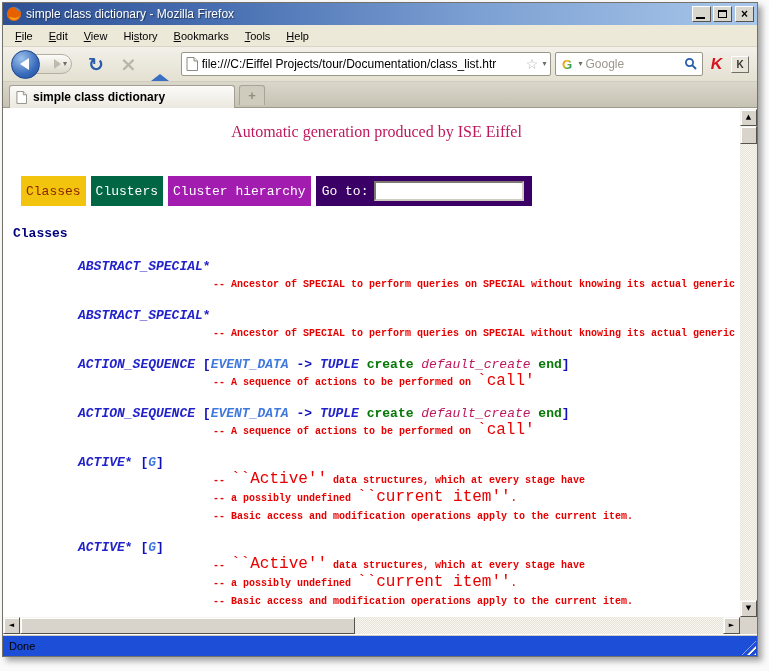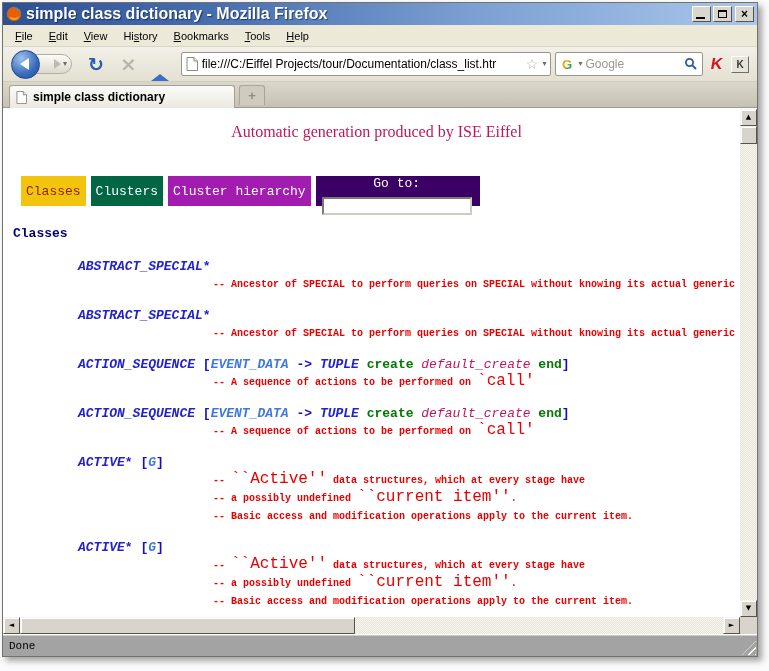--- a/index.html
+++ b/index.html
@@ -8,21 +8,21 @@
 
   .window { position:absolute; left:2px; top:2px; width:756px; height:655px;
             border:1px solid #75726a; background:#ece9d8;
             box-shadow:4px 4px 6px rgba(0,0,0,.35);
             display:flex; flex-direction:column; }
 
   
   .titlebar { height:22px; flex:0 0 22px; display:flex; align-items:center; padding:0 3px;
               background:linear-gradient(to right,#2d5093 0%,#476eb1 28%,#7b9fd2 62%,#a9c7ea 100%); }
   .fx-icon { width:16px; height:16px; margin-right:4px; }
-  .win-title { color:#fff; font-size:16px; font-weight:bold; flex:1;
+  .win-title { color:#fff; font-size:12px; font-weight:normal; flex:1;
                text-shadow:1px 1px 1px rgba(0,0,0,.5); white-space:nowrap; overflow:hidden; }
   .winbtn { width:19px; height:16px; margin-left:2px; background:#d9d6cd;
             border:1px solid; border-color:#ffffff #55534c #55534c #ffffff;
             display:flex; align-items:center; justify-content:center; position:relative; }
   .glyph-min { position:absolute; bottom:2px; left:3px; width:9px; height:2px; background:#000; }
   .glyph-max { width:9px; height:8px; border:1px solid #000; border-top-width:2px; }
   .glyph-close { font-size:12px; font-weight:bold; color:#000; line-height:1; }
 
   
   .menubar { height:22px; flex:0 0 22px; display:flex; align-items:center; padding-left:4px;
@@ -123,23 +123,23 @@
   .sb-thumb { background:#d8d4cb; border:1px solid; border-color:#f6f5f0 #55534c #55534c #f6f5f0;
               box-shadow:inset 1px 1px 0 #fff; }
   .v-thumb { height:18px; width:17px; }
   .h-thumb { width:335px; height:17px; }
   .sb-track { flex:1; background-image:
       linear-gradient(45deg,#e7e4d9 25%,transparent 25%,transparent 75%,#e7e4d9 75%),
       linear-gradient(45deg,#e7e4d9 25%,#f6f5f0 25%,#f6f5f0 75%,#e7e4d9 75%);
       background-size:2px 2px; background-position:0 0,1px 1px; }
 
   
-  .statusbar { height:22px; flex:0 0 22px; background:#a3a3a3; border-top:1px solid #fff;
+  .statusbar { height:22px; flex:0 0 22px; background:#1d4ed8; border-top:1px solid #fff;
                display:flex; align-items:center; padding-left:6px; font-size:11px; color:#000;
-               position:relative; box-shadow:inset 0 1px 0 #cfccbd;font-family:Liberation Mono, monospace; }
+               position:relative; box-shadow:inset 0 1px 0 #cfccbd; }
   .grip { position:absolute; right:1px; bottom:1px; width:14px; height:14px;
           background:repeating-linear-gradient(135deg, transparent 0 3px, #b0ad9f 3px 4px, #fdfdfb 4px 5px);
           clip-path:polygon(100% 0,100% 100%,0 100%); }
 </style>
 </head>
 <body>
 
 <div class="window">
 
   <div class="titlebar">
@@ -229,21 +229,21 @@
     <span class="newtab">+</span>
   </div>
 
   <div class="content">
     <div class="page">
       <div class="page-heading">Automatic generation produced by ISE Eiffel</div>
       <div class="btn-row">
         <span class="pbtn" style="background: rgb(242, 196, 13); color: rgb(139, 37, 0);">Classes</span>
           <span class="pbtn" style="background: rgb(0, 102, 68); color: rgb(255, 255, 255);">Clusters</span>
           <span class="pbtn" style="background: #a21caf; color: rgb(255, 255, 255);">Cluster hierarchy</span>
-          <span class="goto-box" style="background: rgb(58, 0, 102); color: rgb(255, 255, 255); flex-direction: column;">
+          <span class="goto-box" style="background: rgb(58, 0, 102); color: rgb(255, 255, 255);">
           <span>Go to:</span>
           <input class="goto-input" value="" style="">
         </span>
       </div>
       <div class="section-title">Classes</div>
       <div class="class-list">
           <div class="entry">
             <div class="name"><span class="t-cls">ABSTRACT_SPECIAL</span><span class="t-star">*</span></div>
             <div class="cline"><span class="c-sm">-- Ancestor of SPECIAL to perform queries on SPECIAL without knowing its actual generic </span></div>
           </div>

